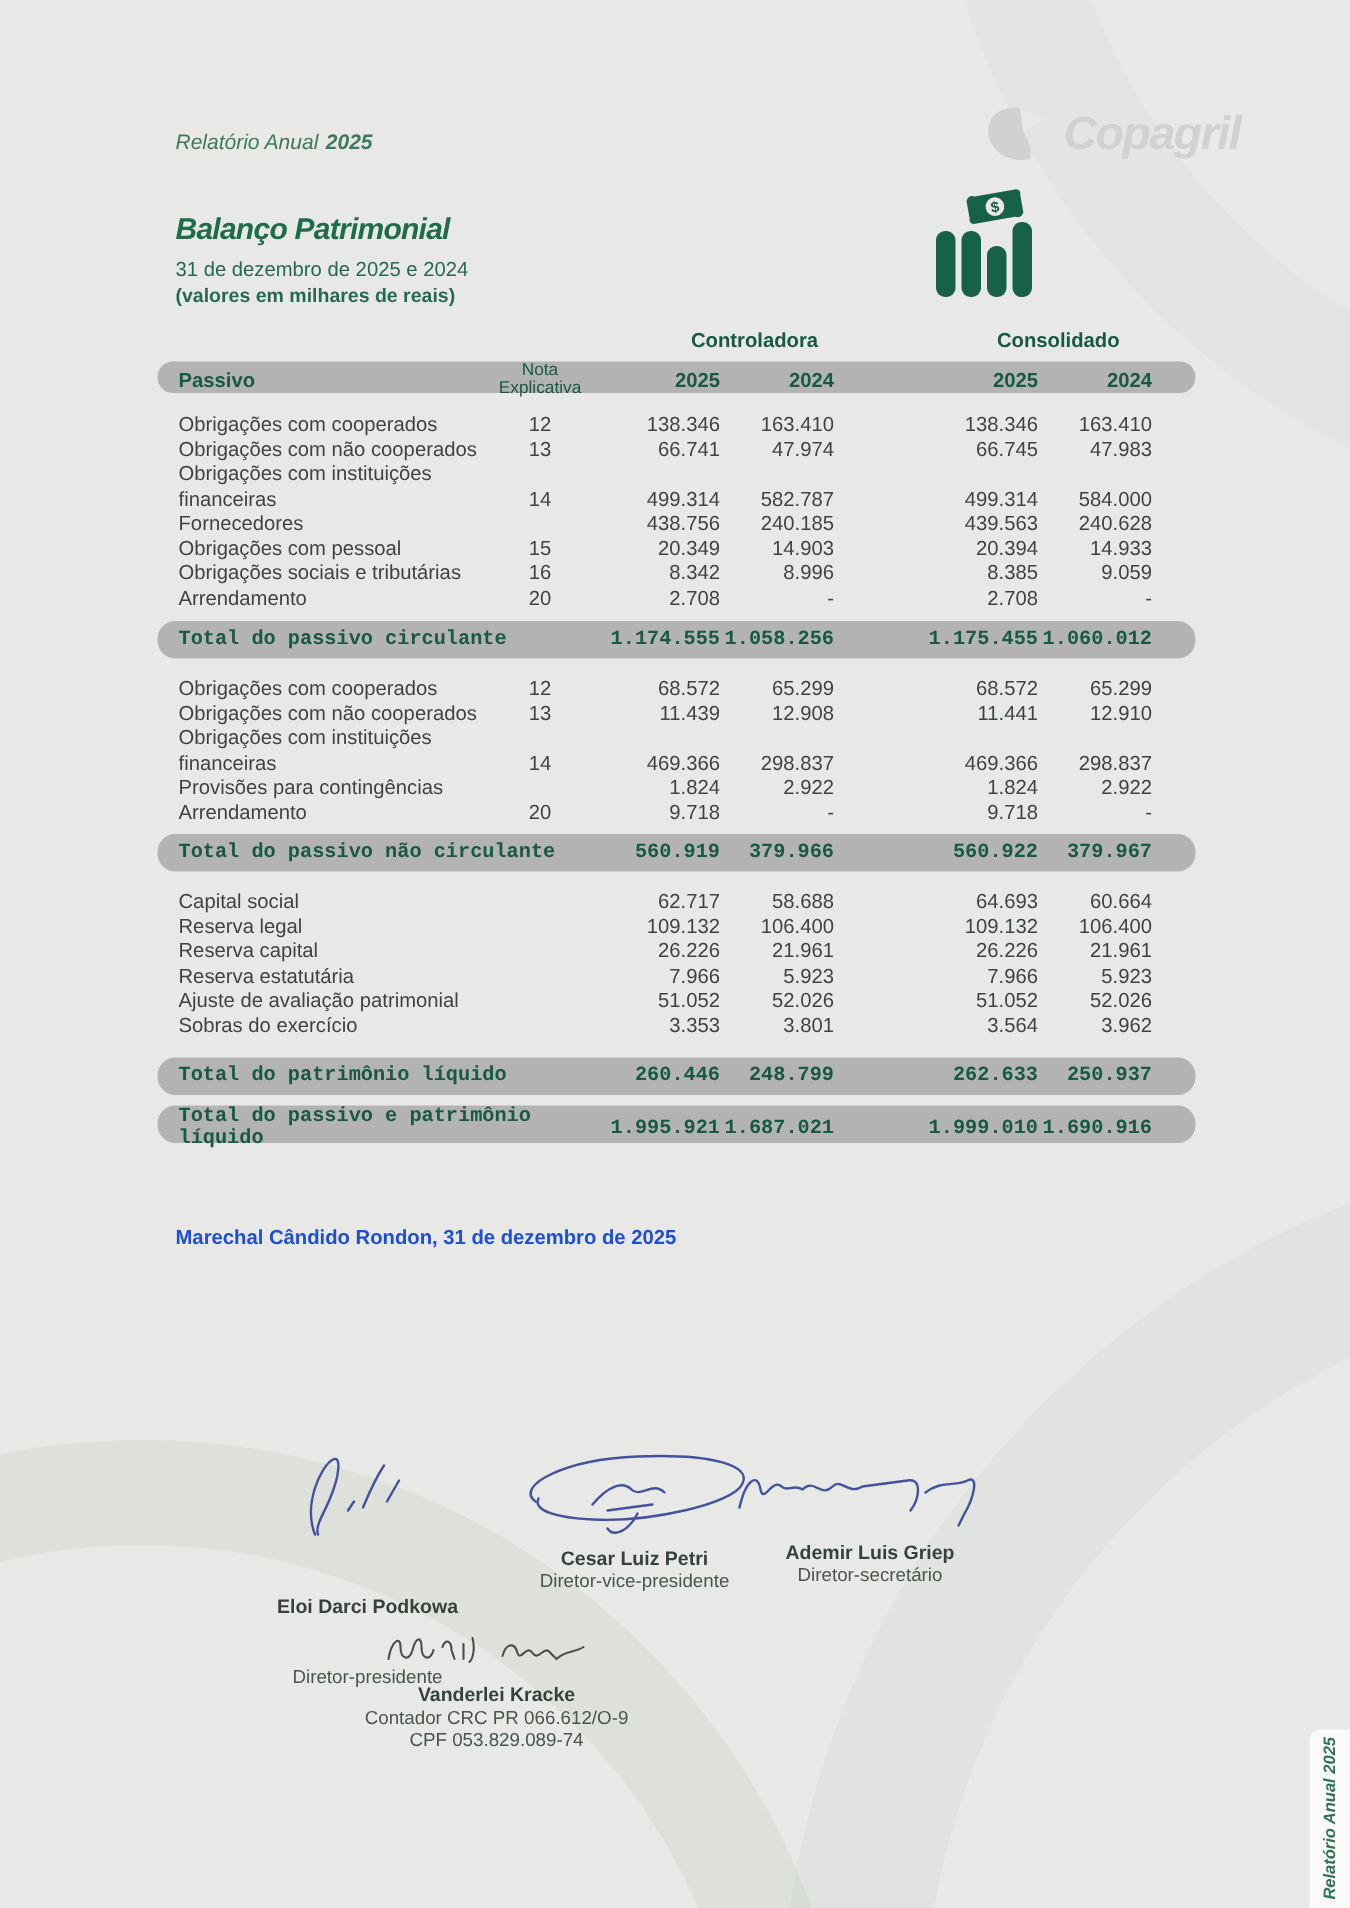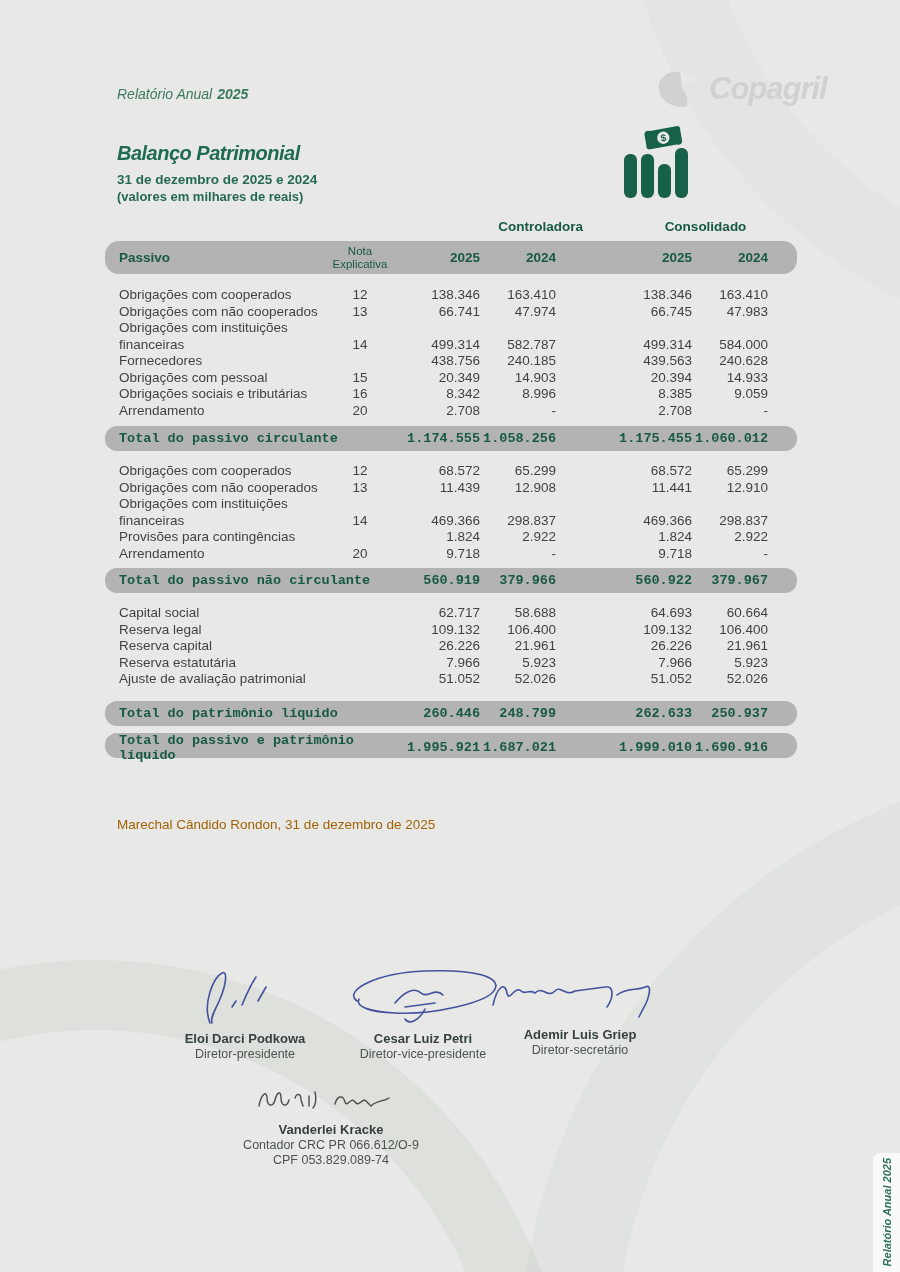--- a/index.html
+++ b/index.html
@@ -18,53 +18,53 @@
   .ring2{left:520px; top:760px; width:1200px; height:1200px; border:95px solid rgba(196,203,197,0.20);}
   .ring3{left:620px; top:-650px; width:1000px; height:1000px; border:80px solid rgba(200,206,201,0.13);}
 
   
   .report-line{position:absolute; left:117px; top:86px; font-size:14px; font-style:italic; color:#3c7a5e;}
   .report-line .yr{font-weight:bold; margin-left:5px;}
   .logo{position:absolute; left:655px; top:68px; display:flex; align-items:center; gap:8px; color:var(--logo);}
   .logo .word{font-size:31px; font-weight:bold; font-style:italic; letter-spacing:-1px;}
   .title-block{position:absolute; left:117px; top:142px;}
   .title{font-size:20px; font-weight:bold; font-style:italic; color:var(--green); letter-spacing:-0.5px;}
-  .sub1{margin-top:7px; font-size:13.5px; font-weight:bold; color:#256a50;}
+  .sub1{margin-top:7px; font-size:13.5px; font-weight:normal; color:#256a50;}
   .sub2{margin-top:2px; font-size:13px; font-weight:bold; color:#256a50;}
   .chart-icon{position:absolute; left:624px; top:126px;}
 
   
   .table-wrap{position:absolute; left:105px; top:218px; width:692px;}
   .grid{display:grid; grid-template-columns:205px 72px 84px 76px 47px 89px 76px; padding:0 29px 0 14px;}
   .group-row{height:17px; margin-bottom:6px; align-items:center;}
-  .group-span1{grid-column:3/5; text-align:right; transform:translateX(27px);}
+  .group-span1{grid-column:3/5; text-align:center; transform:translateX(27px);}
   .group-span2{grid-column:6/8; text-align:center; transform:translateX(20px);}
   .group-row div{font-size:13.5px; font-weight:bold; color:var(--dgreen);}
   .pill{background:var(--bar); border-radius:14px; align-items:center;}
-  .head-pill{height:33px; margin-bottom:13px;}
+  .head-pill{height:21px; margin-bottom:13px;}
   .head-pill .hc{font-size:13.5px; font-weight:bold; color:var(--dgreen);}
   .nota-head{font-size:11.5px; line-height:1.08; text-align:center; font-weight:normal; color:var(--dgreen);}
   .num{text-align:right;}
   .trow{align-items:end; font-size:13.5px; line-height:16.5px; color:var(--txt);}
   .trow .nota{text-align:center;}
   .total-pill{height:25px; border-radius:12px; font-size:13.5px; font-weight:bold; color:var(--dgreen);font-family:Liberation Mono, monospace;}
   .total-pill .tlabel{grid-column:1/3;}
   .mt7{margin-top:7px;} .mt6{margin-top:6px;} .mb12{margin-bottom:12px;} .mb10{margin-bottom:10px;}
   .mt12{margin-top:12px;} .mt13{margin-top:13px;} .mb7{margin-bottom:7px;}
 
-  .closing{position:absolute; left:117px; top:817px; font-size:13.5px; font-weight:normal; color:#a16207;}
+  .closing{position:absolute; left:117px; top:817px; font-size:13.5px; font-weight:bold; color:#1d4ed8;}
 
   
   .sig{position:absolute; width:220px; display:flex; flex-direction:column; align-items:center; text-align:center;}
   .sig .name{font-size:13px; font-weight:bold; color:#35413a; margin-top:2px;}
   .sig .role{font-size:12.5px; color:#4a544d; margin-top:1px;text-align:center;}
   .sig svg{display:block;}
   .ink-blue path{stroke:var(--ink-blue); fill:none; stroke-width:1.6; stroke-linecap:round;}
   .ink-dark path{stroke:var(--ink-dark); fill:none; stroke-width:1.4; stroke-linecap:round;}
-  .sig-eloi{left:135px; top:963px;}
+  .sig-eloi{left:135px; top:963px;gap:32px;}
   .sig-cesar{left:313px; top:963px;}
   .sig-ademir{left:470px; top:963px;}
   .sig-vanderlei{left:221px; top:1078px;}
   .sig-gilberto{left:442px; top:1072px;}
 
   
   .side-tab{
     position:absolute; right:0; top:1153px; width:27px; height:119px;
     background:var(--tab); border-radius:7px 0 0 0; display:flex; align-items:center; justify-content:center;
   }
@@ -319,20 +319,29 @@
   <div class="grid trow">
     <div>Ajuste de avaliação patrimonial</div>
     <div class="nota"></div>
     <div class="num">51.052</div>
     <div class="num">52.026</div>
     <div></div>
     <div class="num">51.052</div>
     <div class="num">52.026</div>
   </div>
 
+  <div class="grid trow">
+    <div>Sobras do exercício</div>
+    <div class="nota"></div>
+    <div class="num">3.353</div>
+    <div class="num">3.801</div>
+    <div></div>
+    <div class="num">3.564</div>
+    <div class="num">3.962</div>
+  </div>
 </div>
 
     <div class="grid pill total-pill mt13 mb7">
       <div class="tlabel">Total do patrimônio líquido</div>
       <div class="num">260.446</div>
       <div class="num">248.799</div>
       <div></div>
       <div class="num">262.633</div>
       <div class="num">250.937</div>
     </div>

